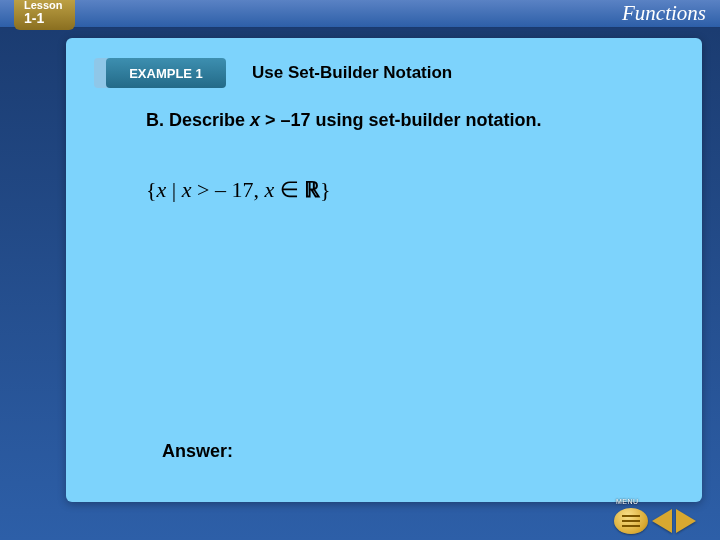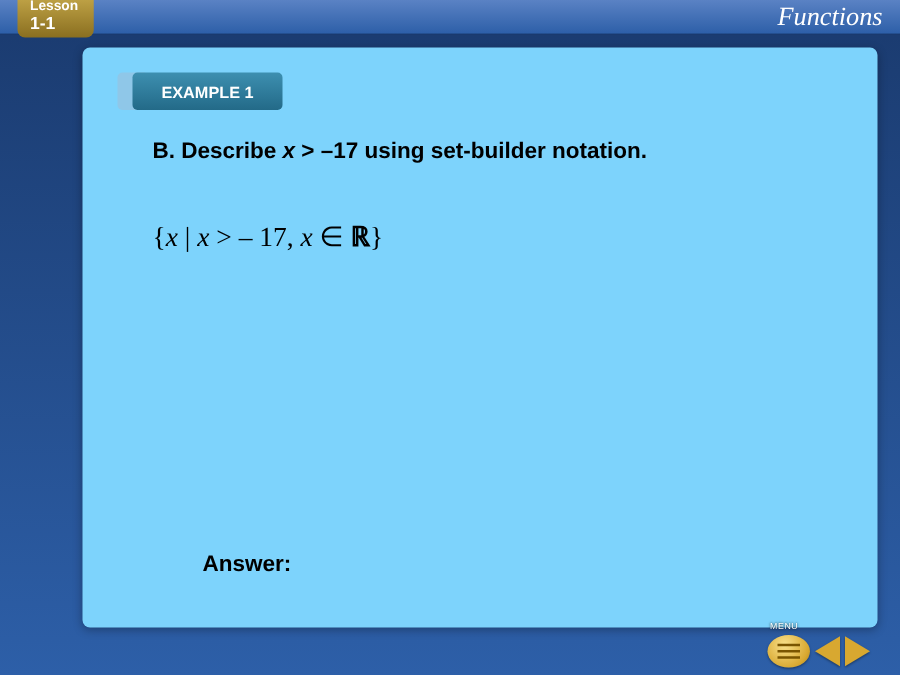--- a/index.html
+++ b/index.html
@@ -80,21 +80,21 @@
     justify-content: center;
     border-radius: 4px;
   }
   .slide-title {
     margin-left: 18px;
     font-weight: bold;
     font-size: 17px;
     color: #000;
   }
   .content {
-    padding: 22px 46px 0 56px;
+    padding: 22px 46px 0 80px;
   }
   .question {
     font-size: 18px;
     font-weight: bold;
     color: #000;
     margin-bottom: 42px;
   }
   .question em { font-style: italic; }
   .explain {
     font-size: 18px;
@@ -168,20 +168,21 @@
   </div>
   <div class="unit-title">Functions</div>
 </div>
 
 <div class="slide-area">
   <div class="title-row">
     <div class="example-badge">
       <div class="badge-tail"></div>
       <div class="badge-main">EXAMPLE 1</div>
     </div>
+    <div class="slide-title">Use Set-Builder Notation</div>
   </div>
 
   <div class="content">
     <div class="question">
       <span>B. Describe </span><em>x</em><span> &gt; –17 using set-builder notation.</span>
     </div>
     <div class="math">
       {<em>x</em> | <em>x</em> &gt; – 17, <em>x</em> ∈ <span class="dstruck">ℝ</span>}
     </div>
   </div>

